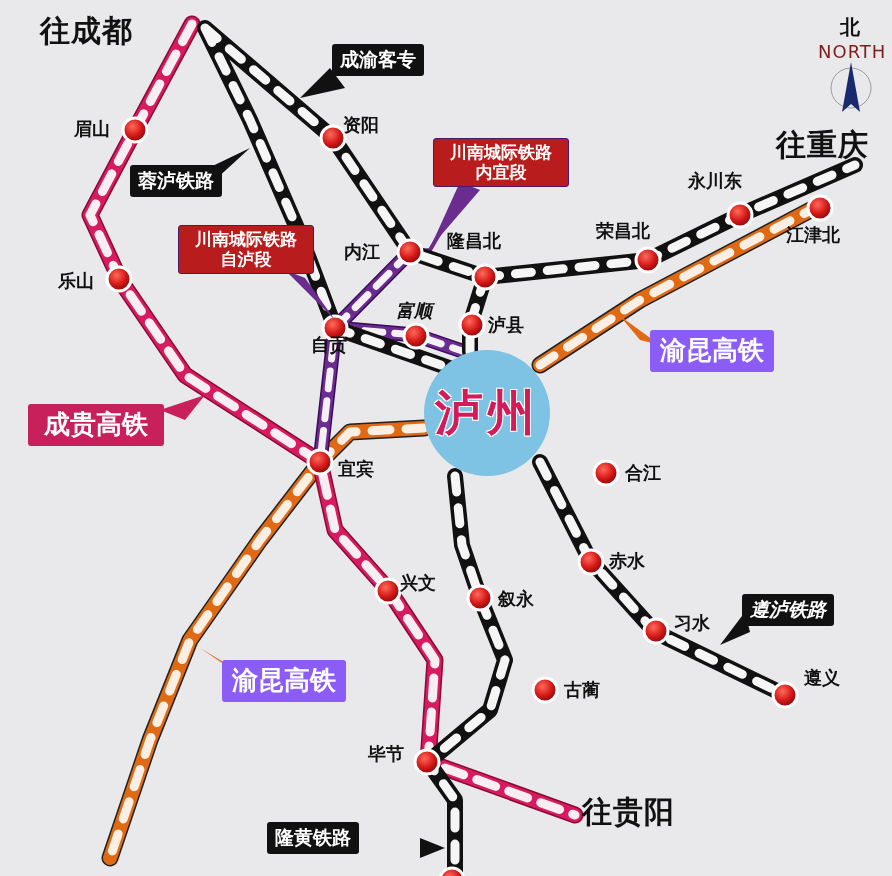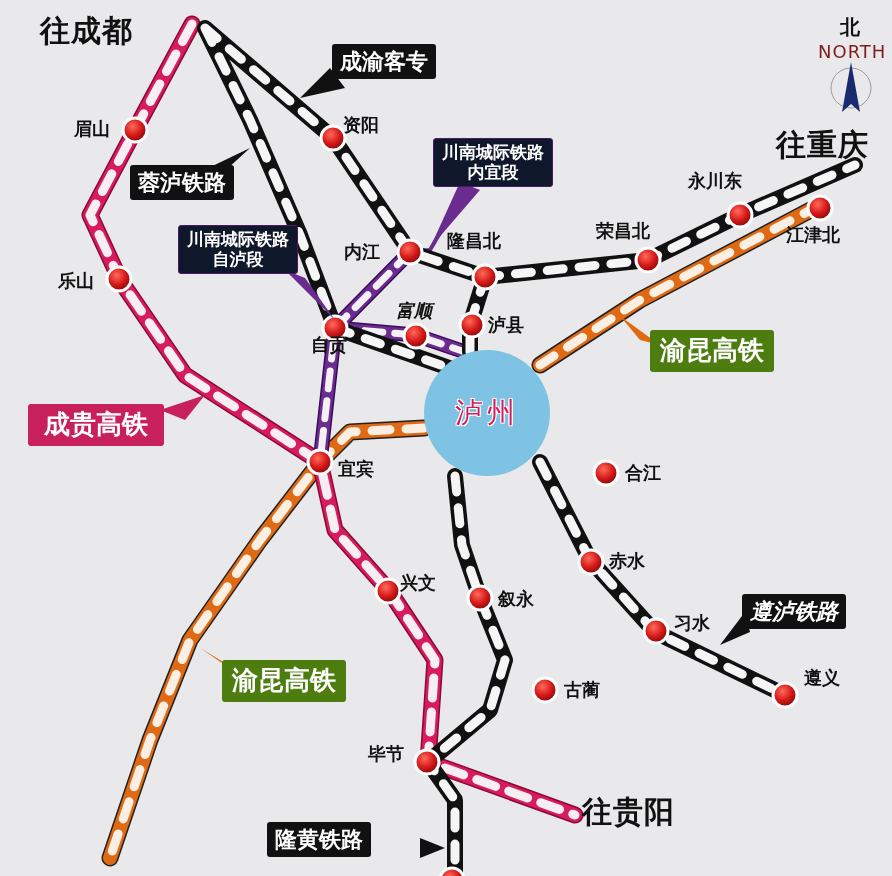--- a/index.html
+++ b/index.html
@@ -4,27 +4,27 @@
 <style>
   html, body { margin: 0; padding: 0; }
   body { width: 892px; height: 876px; background: #e9e9eb; overflow: hidden; position: relative;
          font-family: "DejaVu Sans", "Liberation Sans", sans-serif; }
   #map { position: absolute; left: 0; top: 0; width: 892px; height: 876px; }
   .lbl { position: absolute; color: #111; font-weight: bold; white-space: nowrap; line-height: 1; }
   .st { font-size: 18px; }
   .dest { font-size: 30px; font-weight: bold; letter-spacing: 1px; text-align: right; }
   .callout { position: absolute; color: #fff; font-weight: bold; white-space: nowrap; text-align: center;
              border-radius: 3px; line-height: 1.15; }
-  .co-black { background: #111; font-size: 22px; padding: 5px 8px; }
-  .co-purple { background: #0f172a; font-size: 17px; padding: 4px 8px; border: 1px solid #4a1a6a; }
+  .co-black { background: #111; font-size: 19px; padding: 5px 8px; }
+  .co-purple { background: #b91c1c; font-size: 17px; padding: 4px 16px; border: 1px solid #4a1a6a; }
   .co-pink { background: #c8205a; font-size: 26px; padding: 6px 16px; }
-  .co-orange { background: #4d7c0f; font-size: 26px; padding: 6px 10px; }
+  .co-orange { background: #8b5cf6; font-size: 26px; padding: 6px 10px; }
   .hub { position: absolute; left: 424px; top: 350px; width: 126px; height: 126px; border-radius: 50%;
          background: #7ec3e3; display: flex; align-items: center; justify-content: center; }
-  .hub span { color: #d41b5a; font-size: 28px; font-weight: normal; letter-spacing: 4px;
+  .hub span { color: #d41b5a; font-size: 48px; font-weight: bold; letter-spacing: 4px;
               text-shadow: 1px 1px 0 #fff, -1px -1px 0 #fff, 1px -1px 0 #fff, -1px 1px 0 #fff; }
   .compass { position: absolute; left: 818px; top: 14px; width: 64px; text-align: center; }
   .compass .cn { font-size: 20px; font-weight: bold; color: #111; display: block; }
   .compass .en { font-size: 18px; font-weight: normal; color: #7f1d1d; display: block; letter-spacing: 1px; }
 </style>
 </head>
 <body>
 
 <svg id="map" viewBox="0 0 892 876" xmlns="http://www.w3.org/2000/svg">
   <defs>

